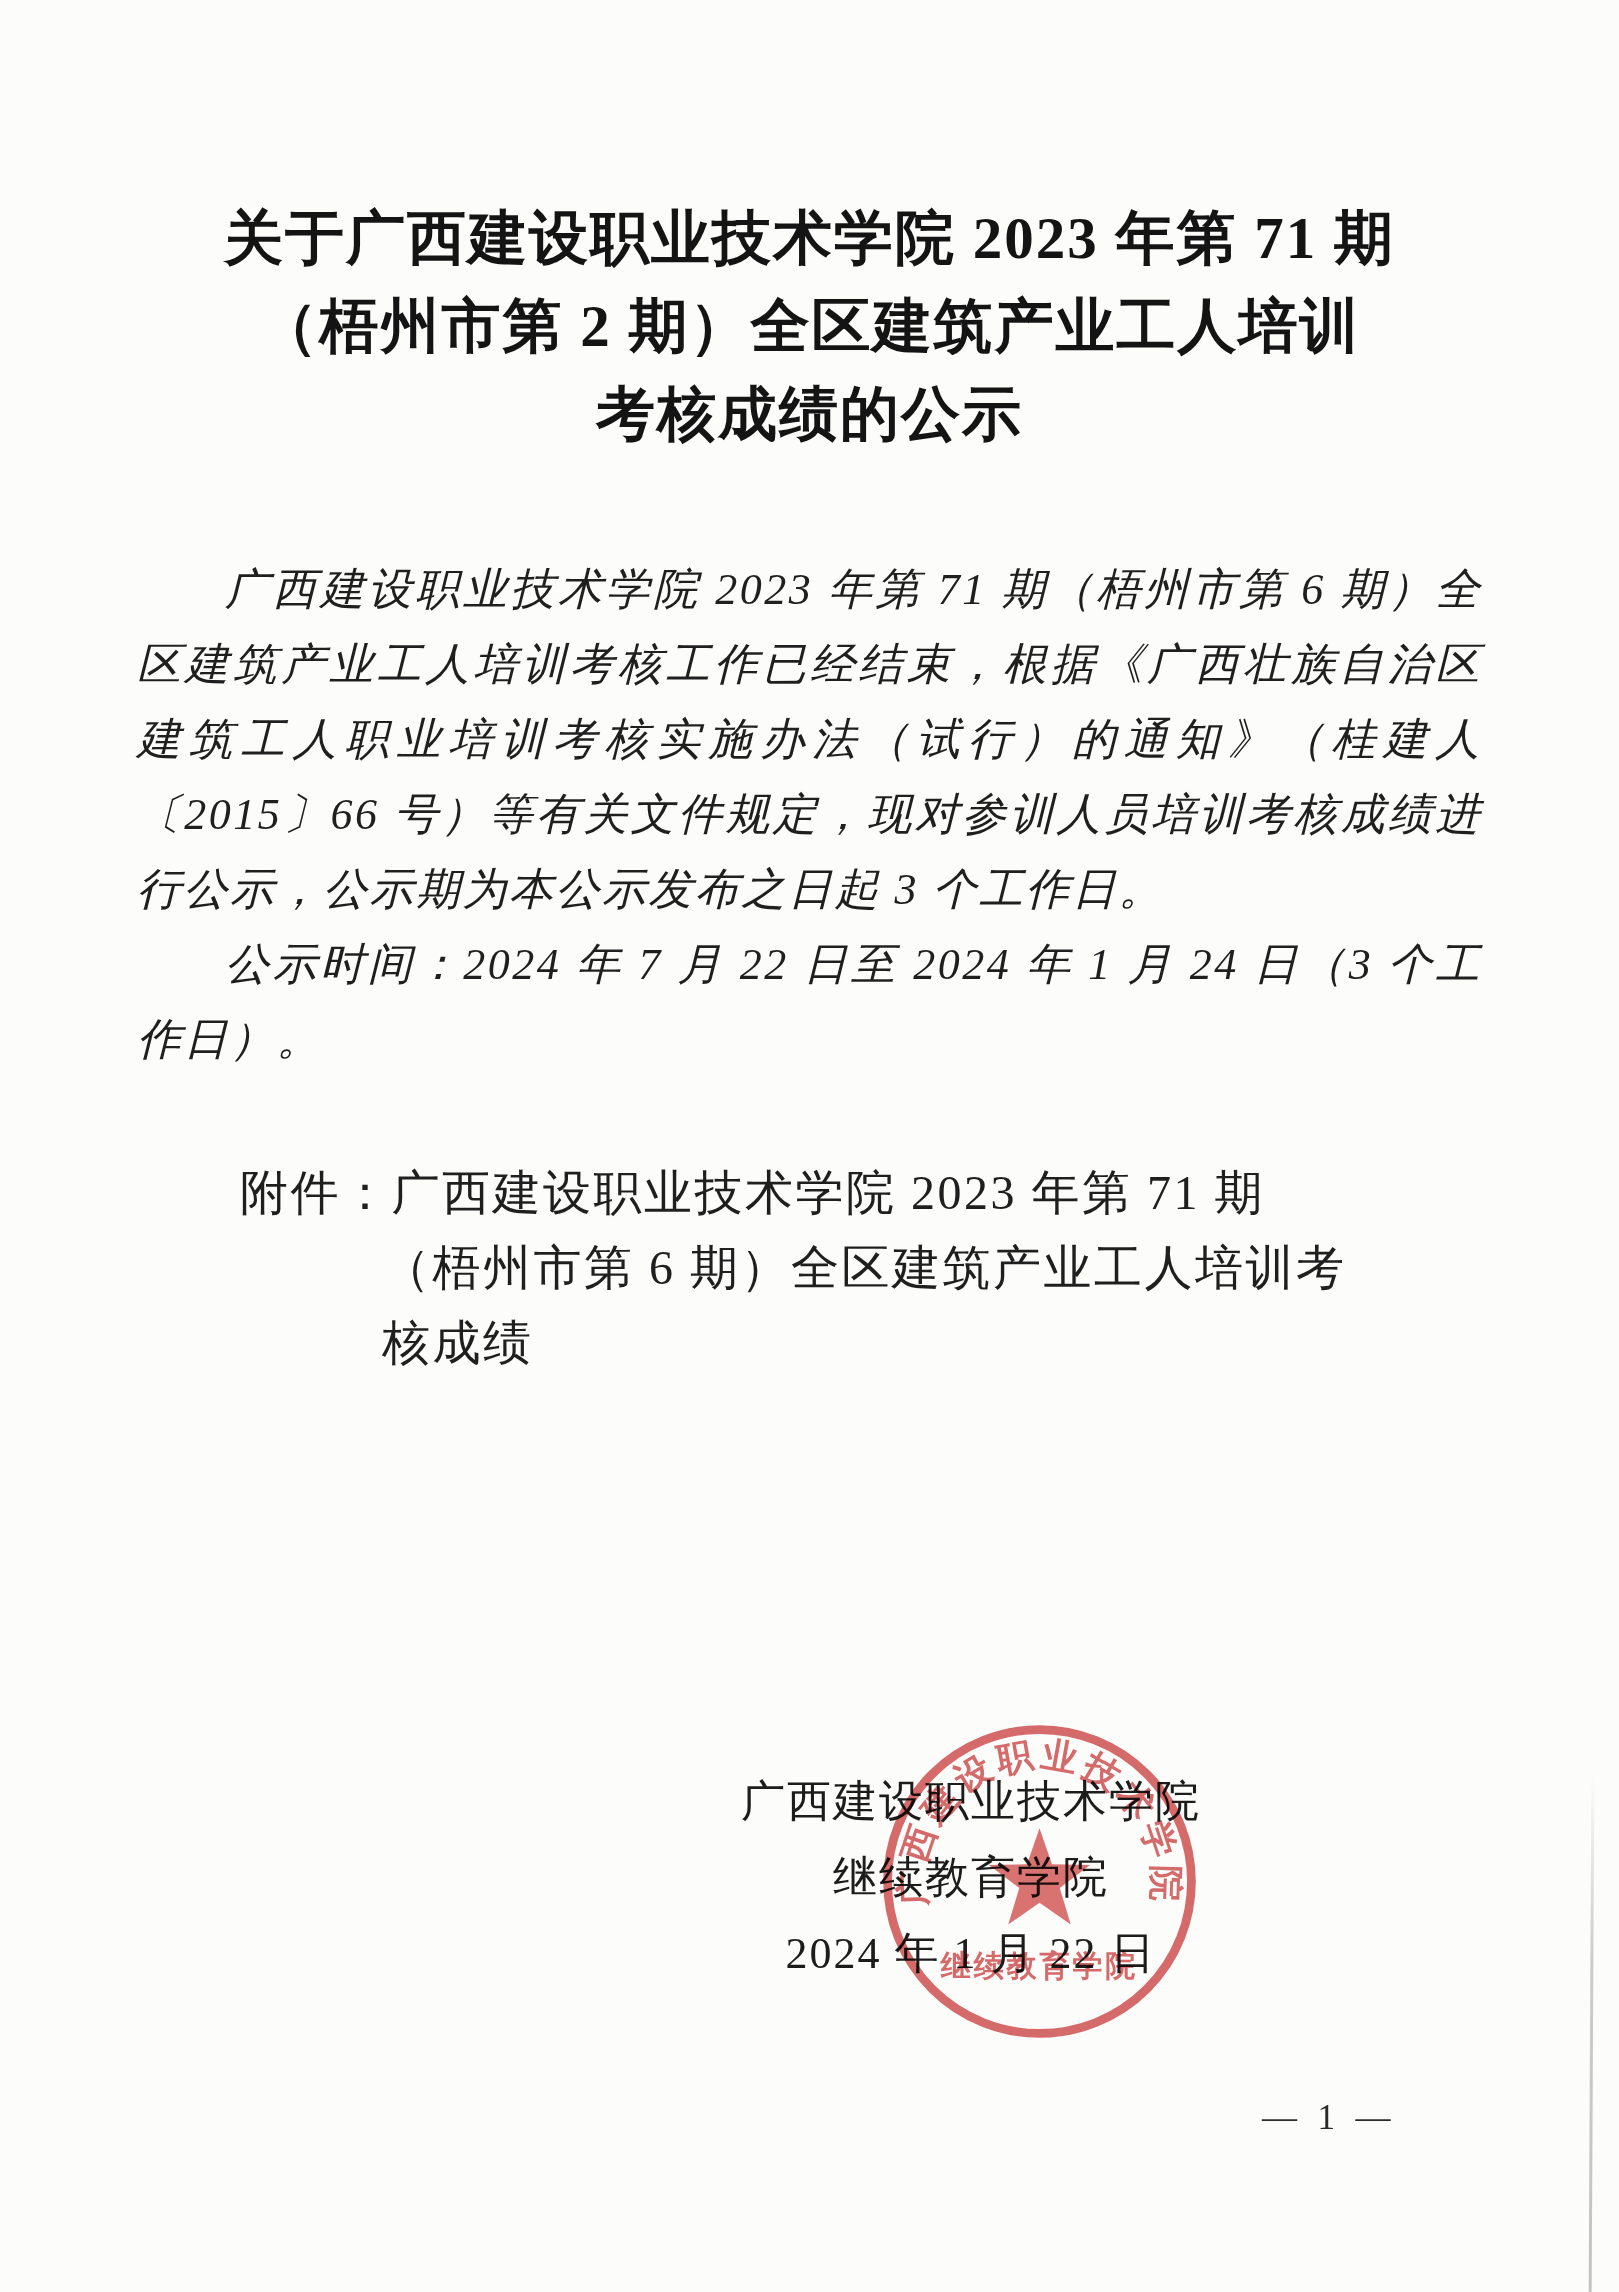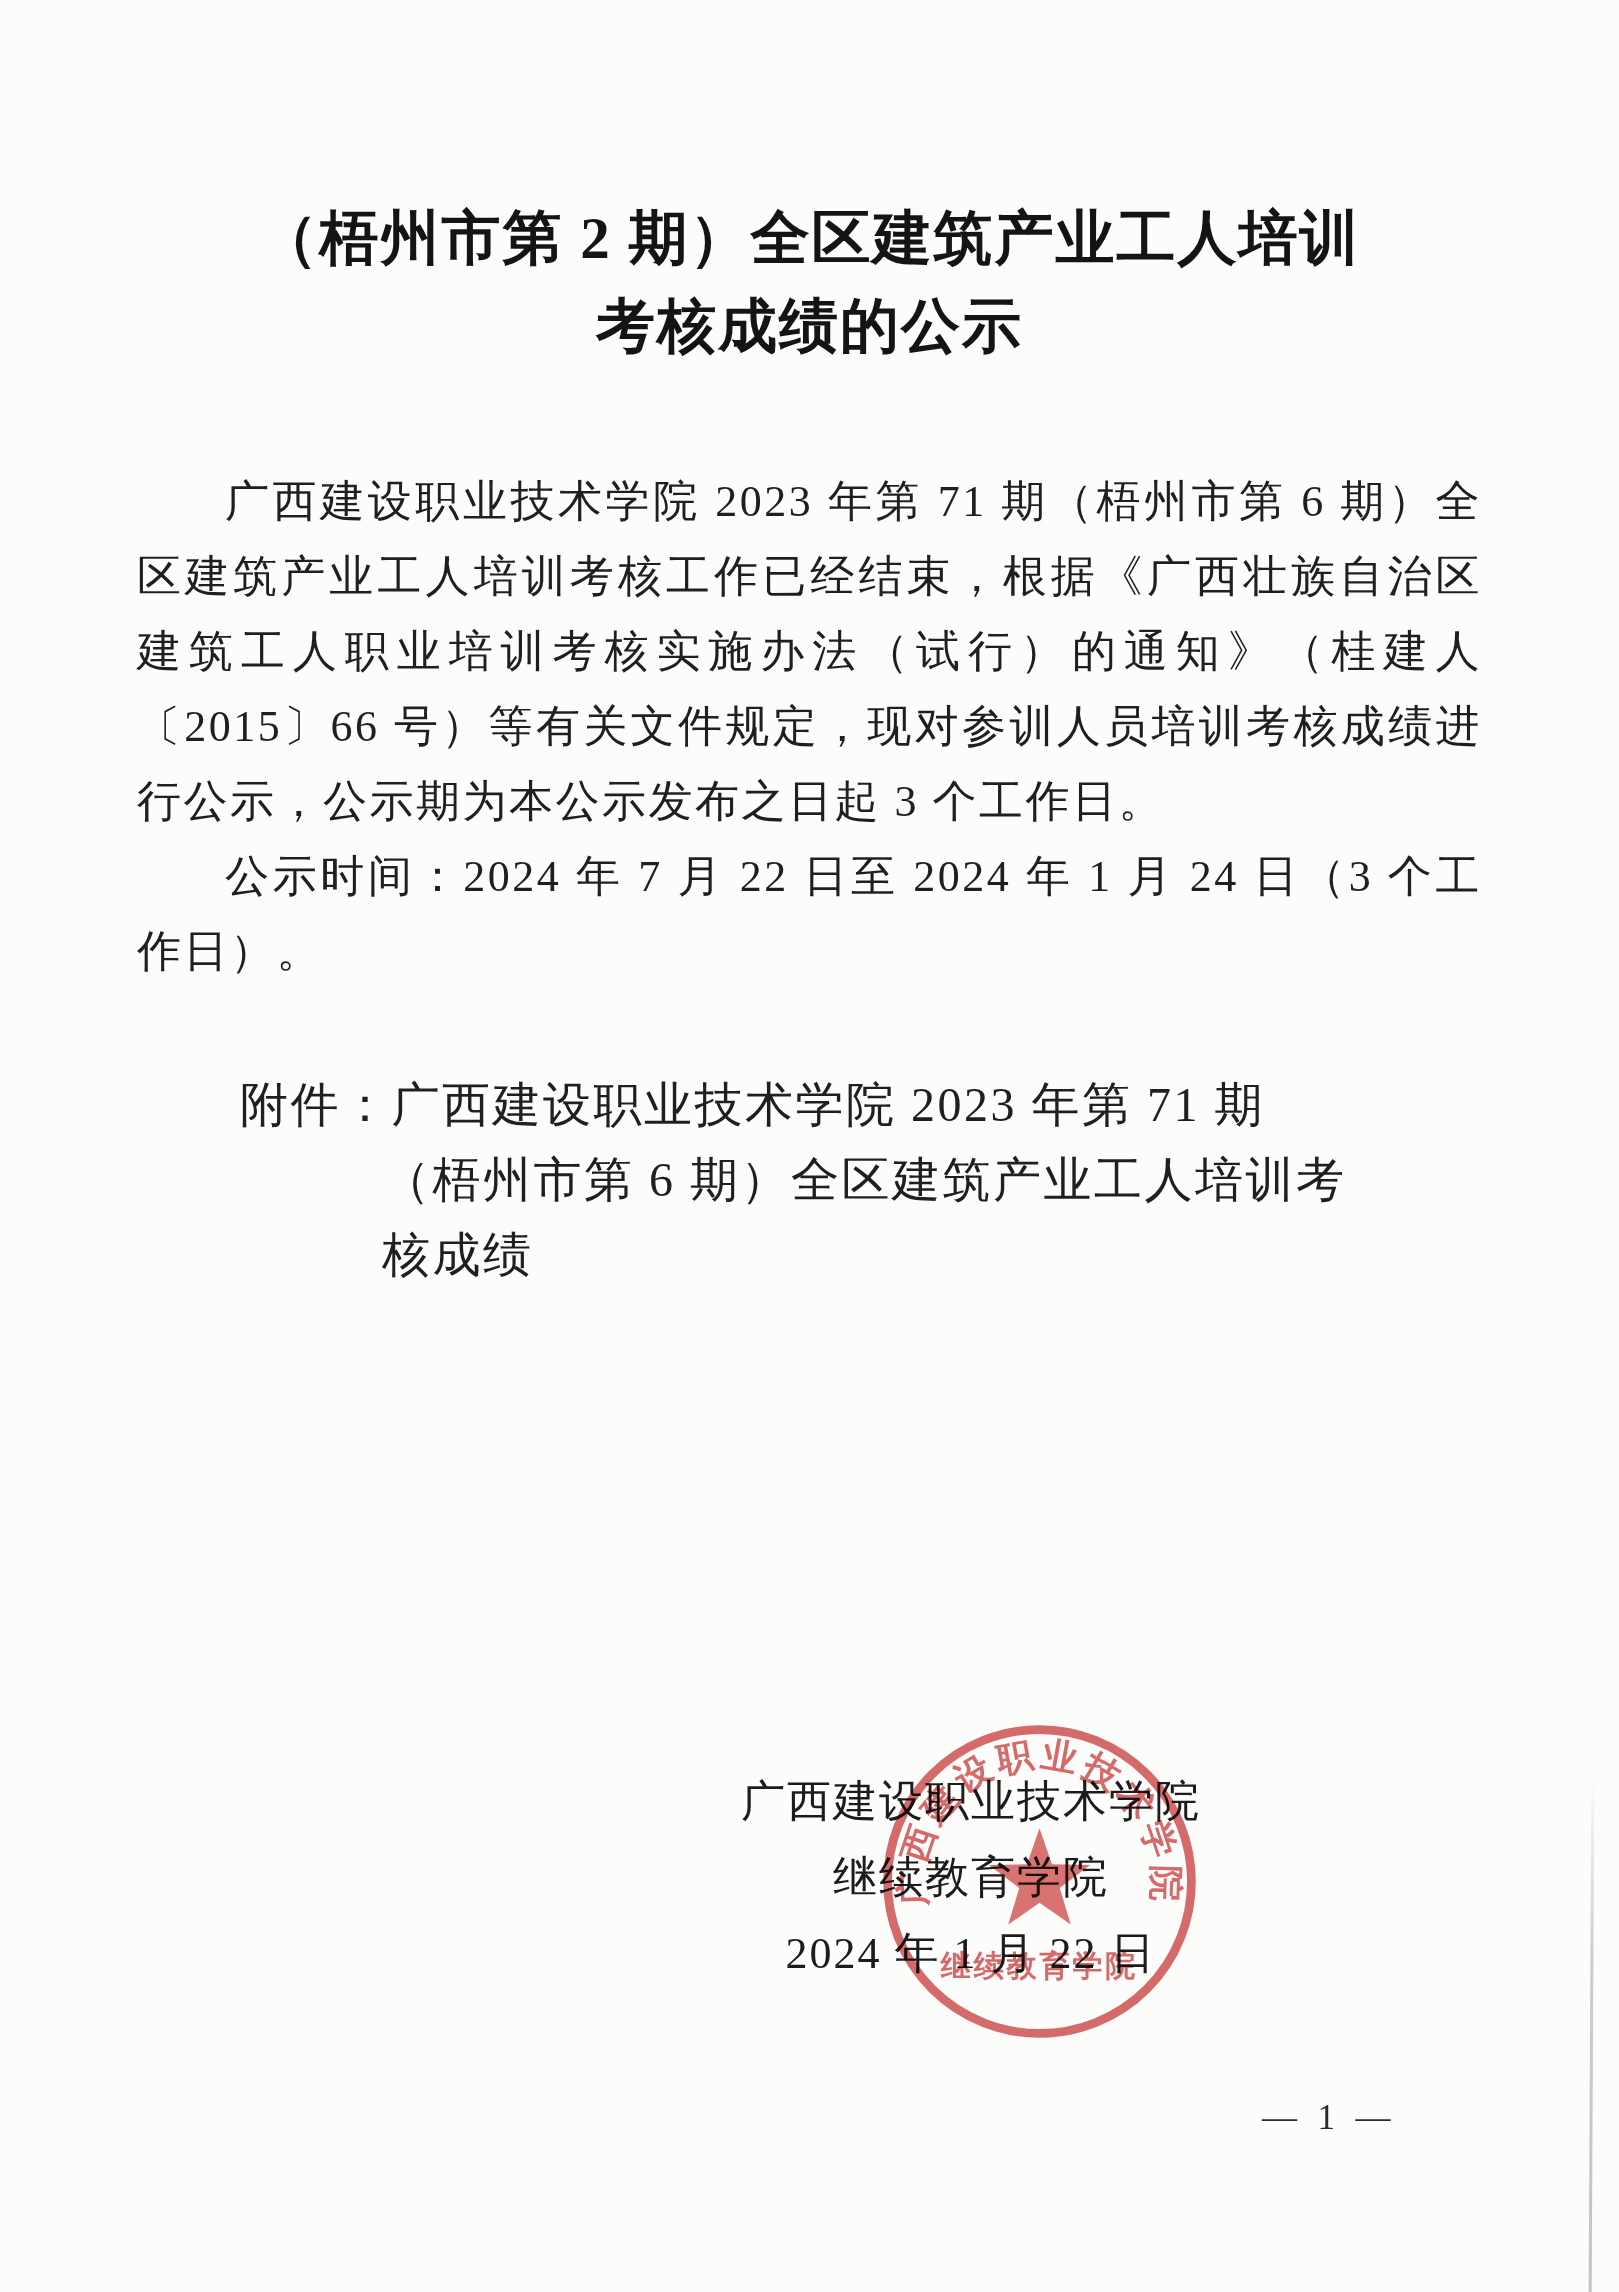--- a/index.html
+++ b/index.html
@@ -21,21 +21,21 @@
     padding: 194px 137px 0 137px;
   }
   .doc-title {
     text-align: center;
     font-weight: 700;
     font-size: 59px;
     line-height: 88px;
     letter-spacing: 2px;
     color: #141414;
   }
-  .body-block { margin-top: 94px; }
+  .body-block { margin-top: 94px; font-style: italic; }
   .para {
     font-size: 44px;
     line-height: 75px;
     letter-spacing: 2.5px;
     text-align: justify;
     text-indent: 2em;
     color: #1f1f1f;
   }
   .attachment {
     margin-top: 78px;
@@ -88,20 +88,21 @@
   }
 </style>
 </head>
 <body>
 
 <div class="page">
 
   <div class="content">
 
     <div class="doc-title">
+      <div>关于广西建设职业技术学院 2023 年第 71 期</div>
       <div>（梧州市第 2 期）全区建筑产业工人培训</div>
       <div>考核成绩的公示</div>
     </div>
 
     <div class="body-block">
       <p class="para">广西建设职业技术学院 2023 年第 71 期（梧州市第 6 期）全区建筑产业工人培训考核工作已经结束，根据《广西壮族自治区建筑工人职业培训考核实施办法（试行）的通知》（桂建人〔2015〕66 号）等有关文件规定，现对参训人员培训考核成绩进行公示，公示期为本公示发布之日起 3 个工作日。</p>
       <p class="para">公示时间：2024 年 7 月 22 日至 2024 年 1 月 24 日（3 个工作日）。</p>
     </div>
 
     <div class="attachment"><span>附件：</span><span>广西建设职业技术学院 2023 年第 71 期（梧州市第 6 期）全区建筑产业工人培训考核成绩</span></div>

